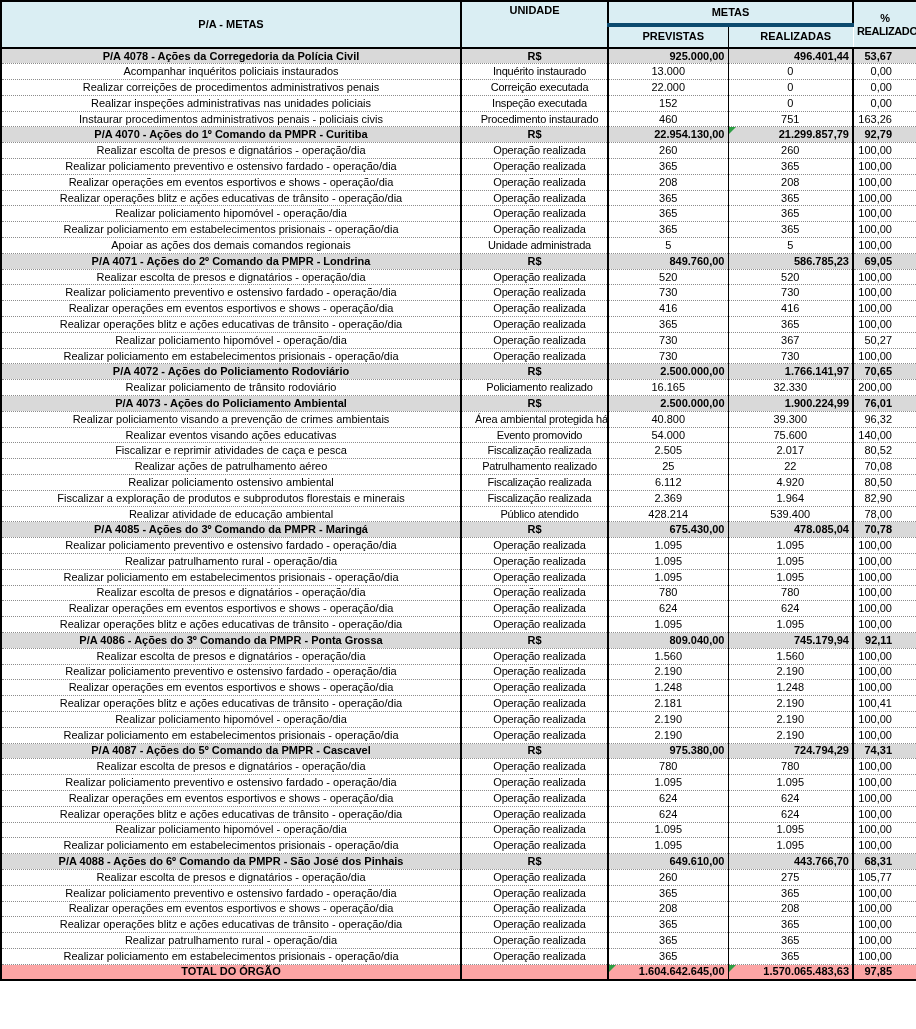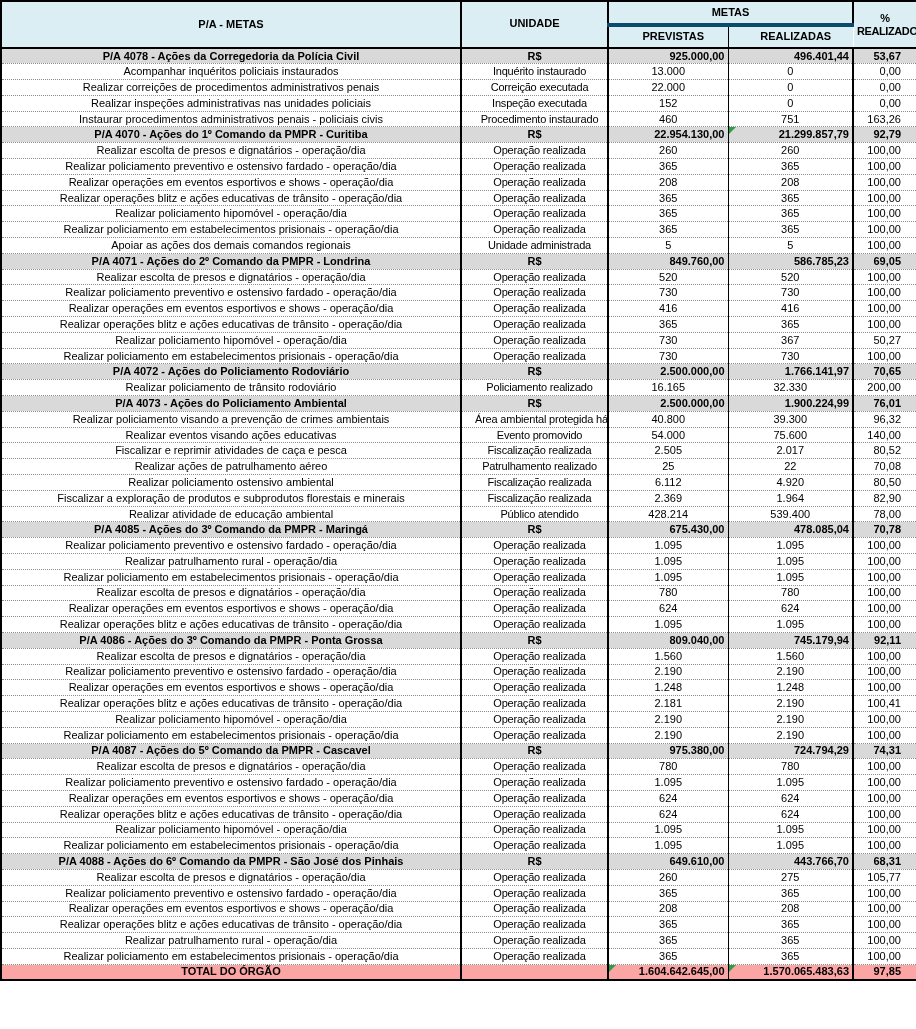--- a/index.html
+++ b/index.html
@@ -25,34 +25,34 @@
     border-right: 1px solid #000;
   }
   
   .vr2 { border-right-width: 2px; }
   .vr1 { border-right-width: 1px; }
   td:last-child, th:last-child { border-right: none; }
 
   
   thead th { background: #DAEEF3; font-weight: bold; text-align: center; }
   th.hpa { vertical-align: middle; height: 47px; }
-  th.hunid { vertical-align: top; padding-top: 15px; }
+  th.hunid { vertical-align: top; padding-top: 2px; }
   th.hmetas { height: 18px; border-bottom: 4px solid #0c4a6e; }
   th.hsub { height: 18px; padding-left: 13px; }
   th.hpct { vertical-align: middle; letter-spacing: -0.4px; }
   th.hdrb { border-bottom: 2px solid #000; }
 
   
   tbody td { height: 15.8px; border-bottom: 1px dotted #8c8c8c; position: relative; }
   tr.section-row td { background: #D9D9D9; font-weight: bold; }
   tr.total-row td { background: #fca5a5; font-weight: bold; }
   .l { text-align: center; }
   .c { text-align: center; }
   .r { text-align: right; }
-  .pct { padding-right: 15px; }
+  .pct { padding-right: 24px; }
   .money { padding-right: 3px; }
   .unit { letter-spacing: -0.2px; padding-left: 13px; }
 
   
   .flag {
     position: absolute; top: 0; left: 0; width: 0; height: 0;
     border-top: 7px solid #2E9E44; border-right: 7px solid transparent;
   }
 </style>
 </head>

